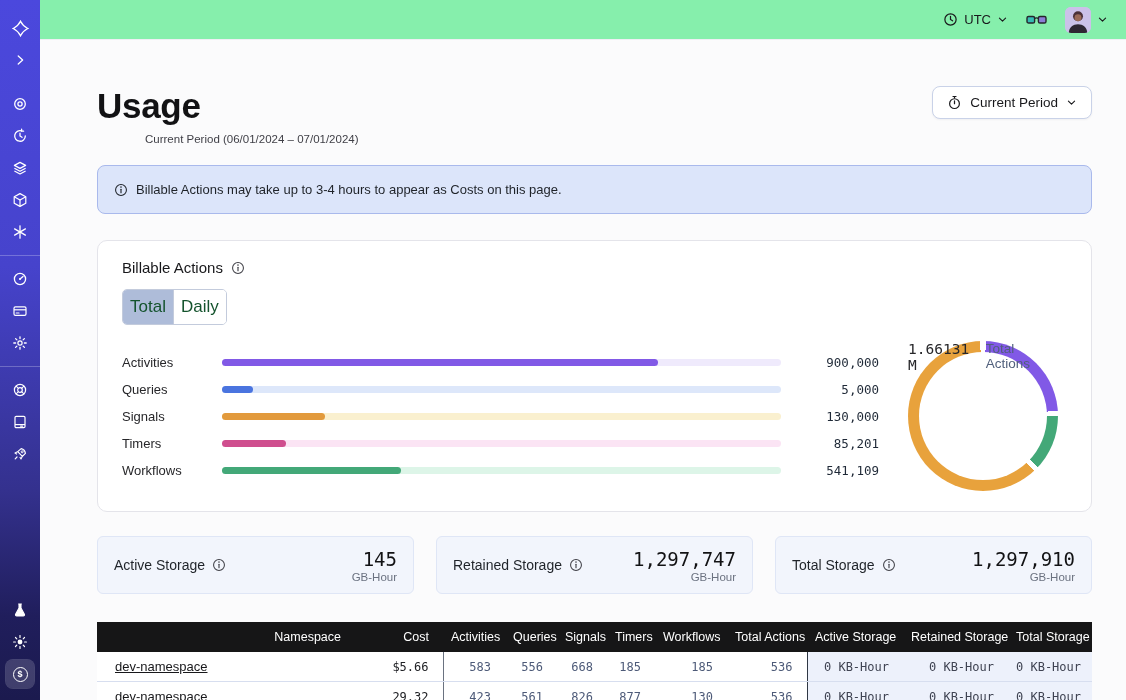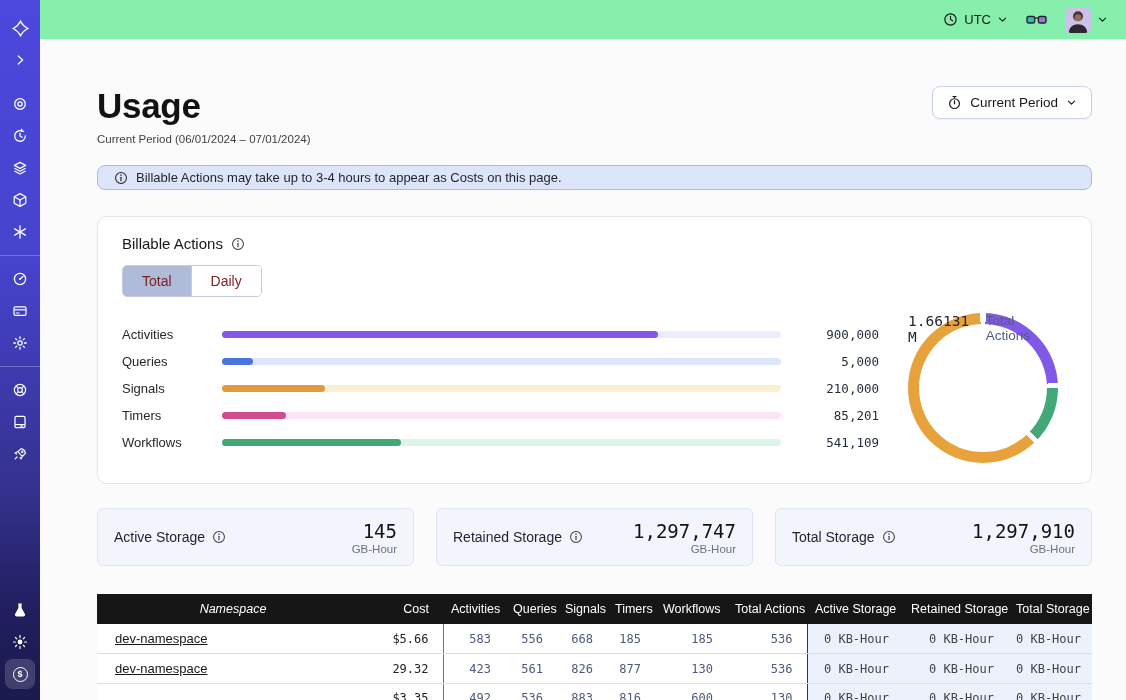--- a/index.html
+++ b/index.html
@@ -22,31 +22,31 @@
   .topbar { height:40px; flex:0 0 40px; background:#86efac; border-bottom:1px solid #efeff4; display:flex; align-items:center; justify-content:flex-end; gap:18px; padding:0 18px; }
   .tz-btn { display:flex; align-items:center; gap:6px; background:none; border:none; cursor:pointer; font-size:13px; font-weight:500; color:#18181b; }
   .icon-btn { background:none; border:none; cursor:pointer; display:flex; align-items:center; }
   .avatar-wrap { display:flex; align-items:center; gap:6px; cursor:pointer; background:none; border:none; }
   .avatar { width:26px; height:26px; border-radius:6px; background:#cbc1e9; overflow:hidden; display:block; }
 
   .scroll { flex:1; padding:46px 34px 0 57px; }
 
   .page-head { display:flex; justify-content:space-between; align-items:flex-start; }
   .page-title { font-size:35px; font-weight:600; letter-spacing:-.3px; color:#121214; }
-  .page-sub { font-size:11.5px; color:#3f3f46; margin-top:7px; }
+  .page-sub { font-size:11.5px; color:#3f3f46; margin-top:7px;margin-left:48px; }
   .period-btn { display:flex; align-items:center; gap:8px; background:#fff; border:1px solid #c9d2e8; border-radius:8px; height:33px; padding:0 14px; font-size:13.5px; font-weight:500; color:#18181b; cursor:pointer; box-shadow:0 1px 2px rgba(16,24,40,.05); }
 
-  .banner { margin-top:20px; background:#dce5fa; border:1px solid #a9b9ec; border-radius:8px; padding:4px 16px; display:flex; align-items:center; gap:8px; font-size:13px; color:#1f2329; }
+  .banner { margin-top:20px; background:#dce5fa; border:1px solid #a9b9ec; border-radius:8px; padding:16px 16px; display:flex; align-items:center; gap:8px; font-size:13px; color:#1f2329; }
 
   
   .card { margin-top:26px; background:#fff; border:1px solid #e4e4ea; border-radius:10px; padding:18px 24px 20px; }
   .card-title-row { display:flex; align-items:center; gap:8px; }
   .card-title { font-size:15px; font-weight:500; color:#18181b; }
   .toggle { margin-top:13px; display:inline-flex; border:1px solid #c3cbdc; border-radius:5px; overflow:hidden; }
-  .toggle button { border:none; background:#fff; padding:7px 19px; font-size:14px; color:#7f1d1d; cursor:pointer; font-family:inherit; }
+  .toggle button { border:none; background:#fff; padding:7px 7px; font-size:17px; color:#14532d; cursor:pointer; font-family:inherit; }
   .toggle button.selected { background:#aebcd9; }
   .toggle button + button { border-left:1px solid #c3cbdc; }
 
   .chart-area { display:flex; align-items:center; gap:20px; margin-top:16px; }
   .bars { flex:1; }
   .bar-row { display:grid; grid-template-columns:86px 1fr 84px; align-items:center; height:27px; column-gap:14px; }
   .bar-label { font-size:13px; color:#27272a; }
   .bar-track { height:7px; border-radius:4px; position:relative; }
   .bar-fill { position:absolute; left:0; top:0; height:7px; border-radius:4px; }
   .bar-value { font-size:12.5px; text-align:right; color:#1f2937; }
@@ -62,21 +62,21 @@
   .storage-row { margin-top:24px; display:flex; gap:22px; }
   .storage-card { flex:1; background:#f2f5fc; border:1px solid #dfe6f6; border-radius:6px; padding:9px 16px; display:flex; justify-content:space-between; align-items:center; min-height:58px; }
   .storage-label { display:flex; align-items:center; gap:7px; font-size:14px; color:#1f2329; }
   .storage-num { text-align:right; }
   .storage-value { font-size:19px; color:#121214; }
   .storage-unit { font-size:11.5px; color:#6b7280; margin-top:1px; }
 
   
   .usage-table { margin-top:28px; width:100%; border-collapse:collapse; table-layout:fixed; }
   .usage-table th { background:#161617; color:#fff; font-size:12.5px; font-weight:500; padding:8px 14px 8px 8px; text-align:right; white-space:nowrap; overflow:hidden; }
-  .usage-table th:first-child { text-align:center; padding-left:28px;font-style:italic; }
+  .usage-table th:first-child { text-align:right; padding-left:28px; }
   .usage-table td { font-size:12px; padding:7px 14px 7px 8px; text-align:right; border-bottom:1px solid #d7deef; white-space:nowrap; color:#4d5a78; background:#fff; }
   .usage-table td:first-child { text-align:left; padding-left:18px; }
   .usage-table td.ns { font-family:"Liberation Sans",sans-serif; font-size:13px; }
   .usage-table td.ns a { color:#18181b; }
   .usage-table td.cost { color:#202125; border-right:1px solid #6a7280; }
   .usage-table td.totals { border-right:1px solid #2f3744; }
   .usage-table td.store { background:#edf1fb; color:#3f4352; }
 
   
   .info-icon { display:inline-flex; }
@@ -312,21 +312,21 @@
             <span class="bar-track" style="background: rgb(221, 231, 250);">
                 <span class="bar-fill" style="width: 5.5%; background: rgb(74, 116, 223);"></span>
               </span>
             <span class="bar-value mono">5,000</span>
           </div>
           <div class="bar-row">
             <span class="bar-label">Signals</span>
             <span class="bar-track" style="background: rgb(250, 240, 207);">
                 <span class="bar-fill" style="width: 18.5%; background: rgb(226, 154, 60);"></span>
               </span>
-            <span class="bar-value mono">210,000</span>
+            <span class="bar-value mono">130,000</span>
           </div>
           <div class="bar-row">
             <span class="bar-label">Timers</span>
             <span class="bar-track" style="background: rgb(251, 228, 244);">
                 <span class="bar-fill" style="width: 11.5%; background: rgb(207, 78, 142);"></span>
               </span>
             <span class="bar-value mono">85,201</span>
           </div>
           <div class="bar-row">
             <span class="bar-label">Workflows</span>

